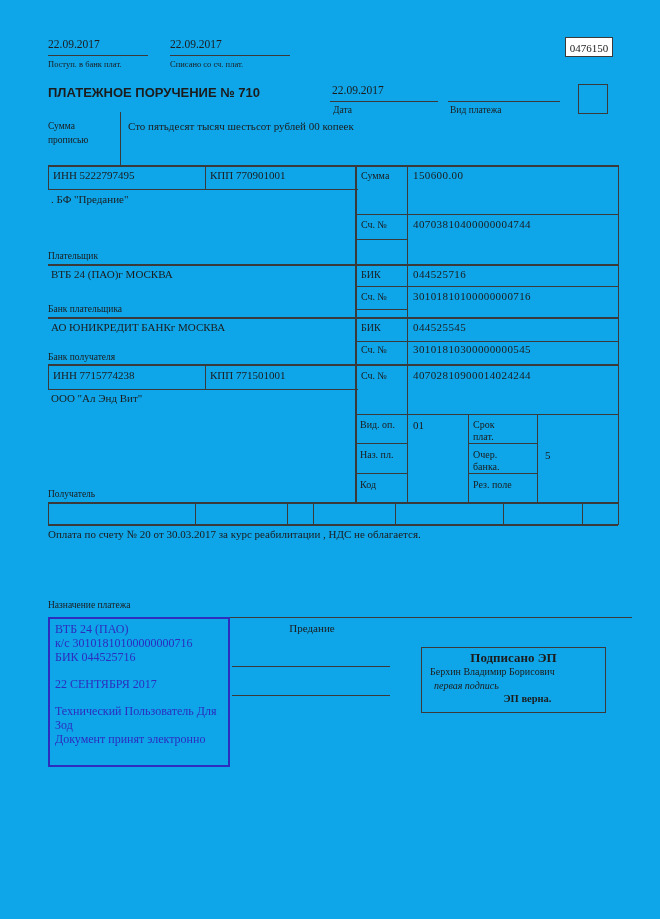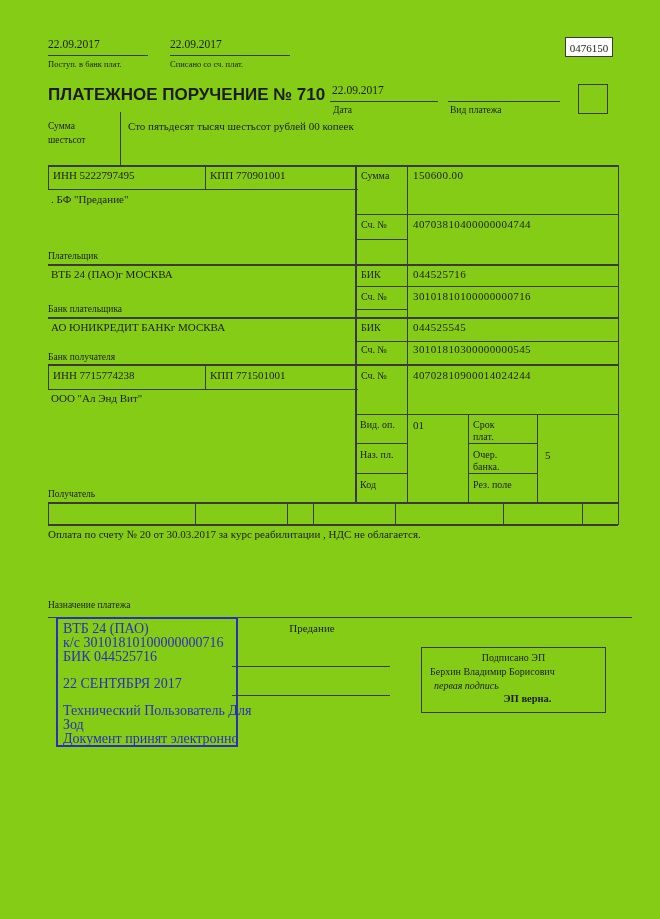--- a/index.html
+++ b/index.html
@@ -1,44 +1,44 @@
 <!DOCTYPE html>
 <html style="--stamp-blue: #2d2dbe;"><head>
 <meta charset="utf-8">
 <style>
   :root { --stamp-blue: #2d2dbe; --ink: #1c1c1c; --line: #3a3a3a; }
   * { margin: 0; padding: 0; box-sizing: border-box; }
   body { background: #ffffff; }
   .page {
-    position: relative; width: 660px; height: 919px; background: #84cc16;
+    position: relative; width: 660px; height: 919px; background: #0ea5e9;
     font-family: "Liberation Serif", serif; color: var(--ink);
     overflow: hidden;
   }
   .abs { position: absolute; }
   .t  { font-size: 11px; line-height: 13px; white-space: nowrap; }
   .t12 { font-size: 11.5px; line-height: 13px; white-space: nowrap; }
   .num { letter-spacing: .4px; }
   .lbl { font-size: 8.5px; line-height: 10px; white-space: nowrap; }
   .slbl { font-size: 9.5px; line-height: 11px; white-space: nowrap; }
   .clbl { font-size: 10px; line-height: 11.5px; }
-  .title { font-family: "Liberation Sans", sans-serif; font-weight: bold; font-size: 17px; white-space: nowrap; }
+  .title { font-family: "Liberation Sans", sans-serif; font-weight: bold; font-size: 13px; white-space: nowrap; }
   .hl { position: absolute; border-top: 1px solid var(--line); height: 0; }
   .hl2 { position: absolute; border-top: 2px solid var(--line); height: 0; }
   .vl { position: absolute; border-left: 1px solid var(--line); width: 0; }
   .vl2 { position: absolute; border-left: 2px solid var(--line); width: 0; }
   .box { position: absolute; border: 1.5px solid var(--line); background: #fff; }
   .center { text-align: center; }
   .stamp {
-    position: absolute; left: 48px; top: 617px; width: 182px; height: 130px;
+    position: absolute; left: 48px; top: 617px; width: 182px; height: 150px;
     border: 2px solid var(--stamp-blue); color: var(--stamp-blue);
-    padding: 3px 5px; font-size: 14px; margin-left: 8px;
+    padding: 3px 5px; font-size: 12px;
   }
   .stamp .sline { line-height: 14px; min-height: 13px; white-space: nowrap; }
   .marksbox { position: absolute; left: 421px; top: 647px; width: 185px; height: 66px; border: 1.5px solid var(--line); padding: 3px 8px; }
-  .marksbox .mt { font-size: 10px; font-weight: normal; text-align: center; line-height: 14px; }
+  .marksbox .mt { font-size: 13px; font-weight: bold; text-align: center; line-height: 14px; }
   .marksbox .mn { font-size: 10px; line-height: 14px; white-space: nowrap; }
   .marksbox .mk { font-size: 10px; font-style: italic; line-height: 13px; padding-left: 4px; }
   .marksbox .mv { font-size: 10.5px; font-weight: bold; line-height: 14px; text-align: center; padding-left: 28px; }
 </style>
 </head>
 <body>
 
 <div class="page">
 
   <div class="abs t12" style="left:48px;top:38px">22.09.2017</div>
@@ -57,21 +57,21 @@
 
   <div class="abs t12" style="left:332px;top:84px">22.09.2017</div>
   <div class="hl" style="left:330px;top:101px;width:108px"></div>
   <div class="abs slbl" style="left:333px;top:105px">Дата</div>
 
   <div class="hl" style="left:448px;top:101px;width:112px"></div>
   <div class="abs slbl" style="left:450px;top:105px">Вид платежа</div>
 
   <div class="abs" style="left:578px;top:84px;width:30px;height:30px;border:1px solid var(--line)"></div>
 
-  <div class="abs slbl" style="left:48px;top:119px;width:64px;white-space:normal;line-height:14px">Сумма шестьсот</div>
+  <div class="abs slbl" style="left:48px;top:119px;width:64px;white-space:normal;line-height:14px">Сумма прописью</div>
   <div class="vl" style="left:120px;top:112px;height:54px"></div>
   <div class="abs t" style="left:128px;top:120px">Сто пятьдесят тысяч шестьсот рублей 00 копеек</div>
 
   <div class="hl2" style="left:48px;top:165px;width:570px"></div>
   <div class="hl2" style="left:48px;top:264px;width:570px"></div>
   <div class="hl2" style="left:48px;top:317px;width:570px"></div>
   <div class="hl2" style="left:48px;top:364px;width:570px"></div>
   <div class="hl2" style="left:48px;top:502px;width:570px"></div>
   <div class="hl2" style="left:48px;top:524px;width:570px"></div>
 

